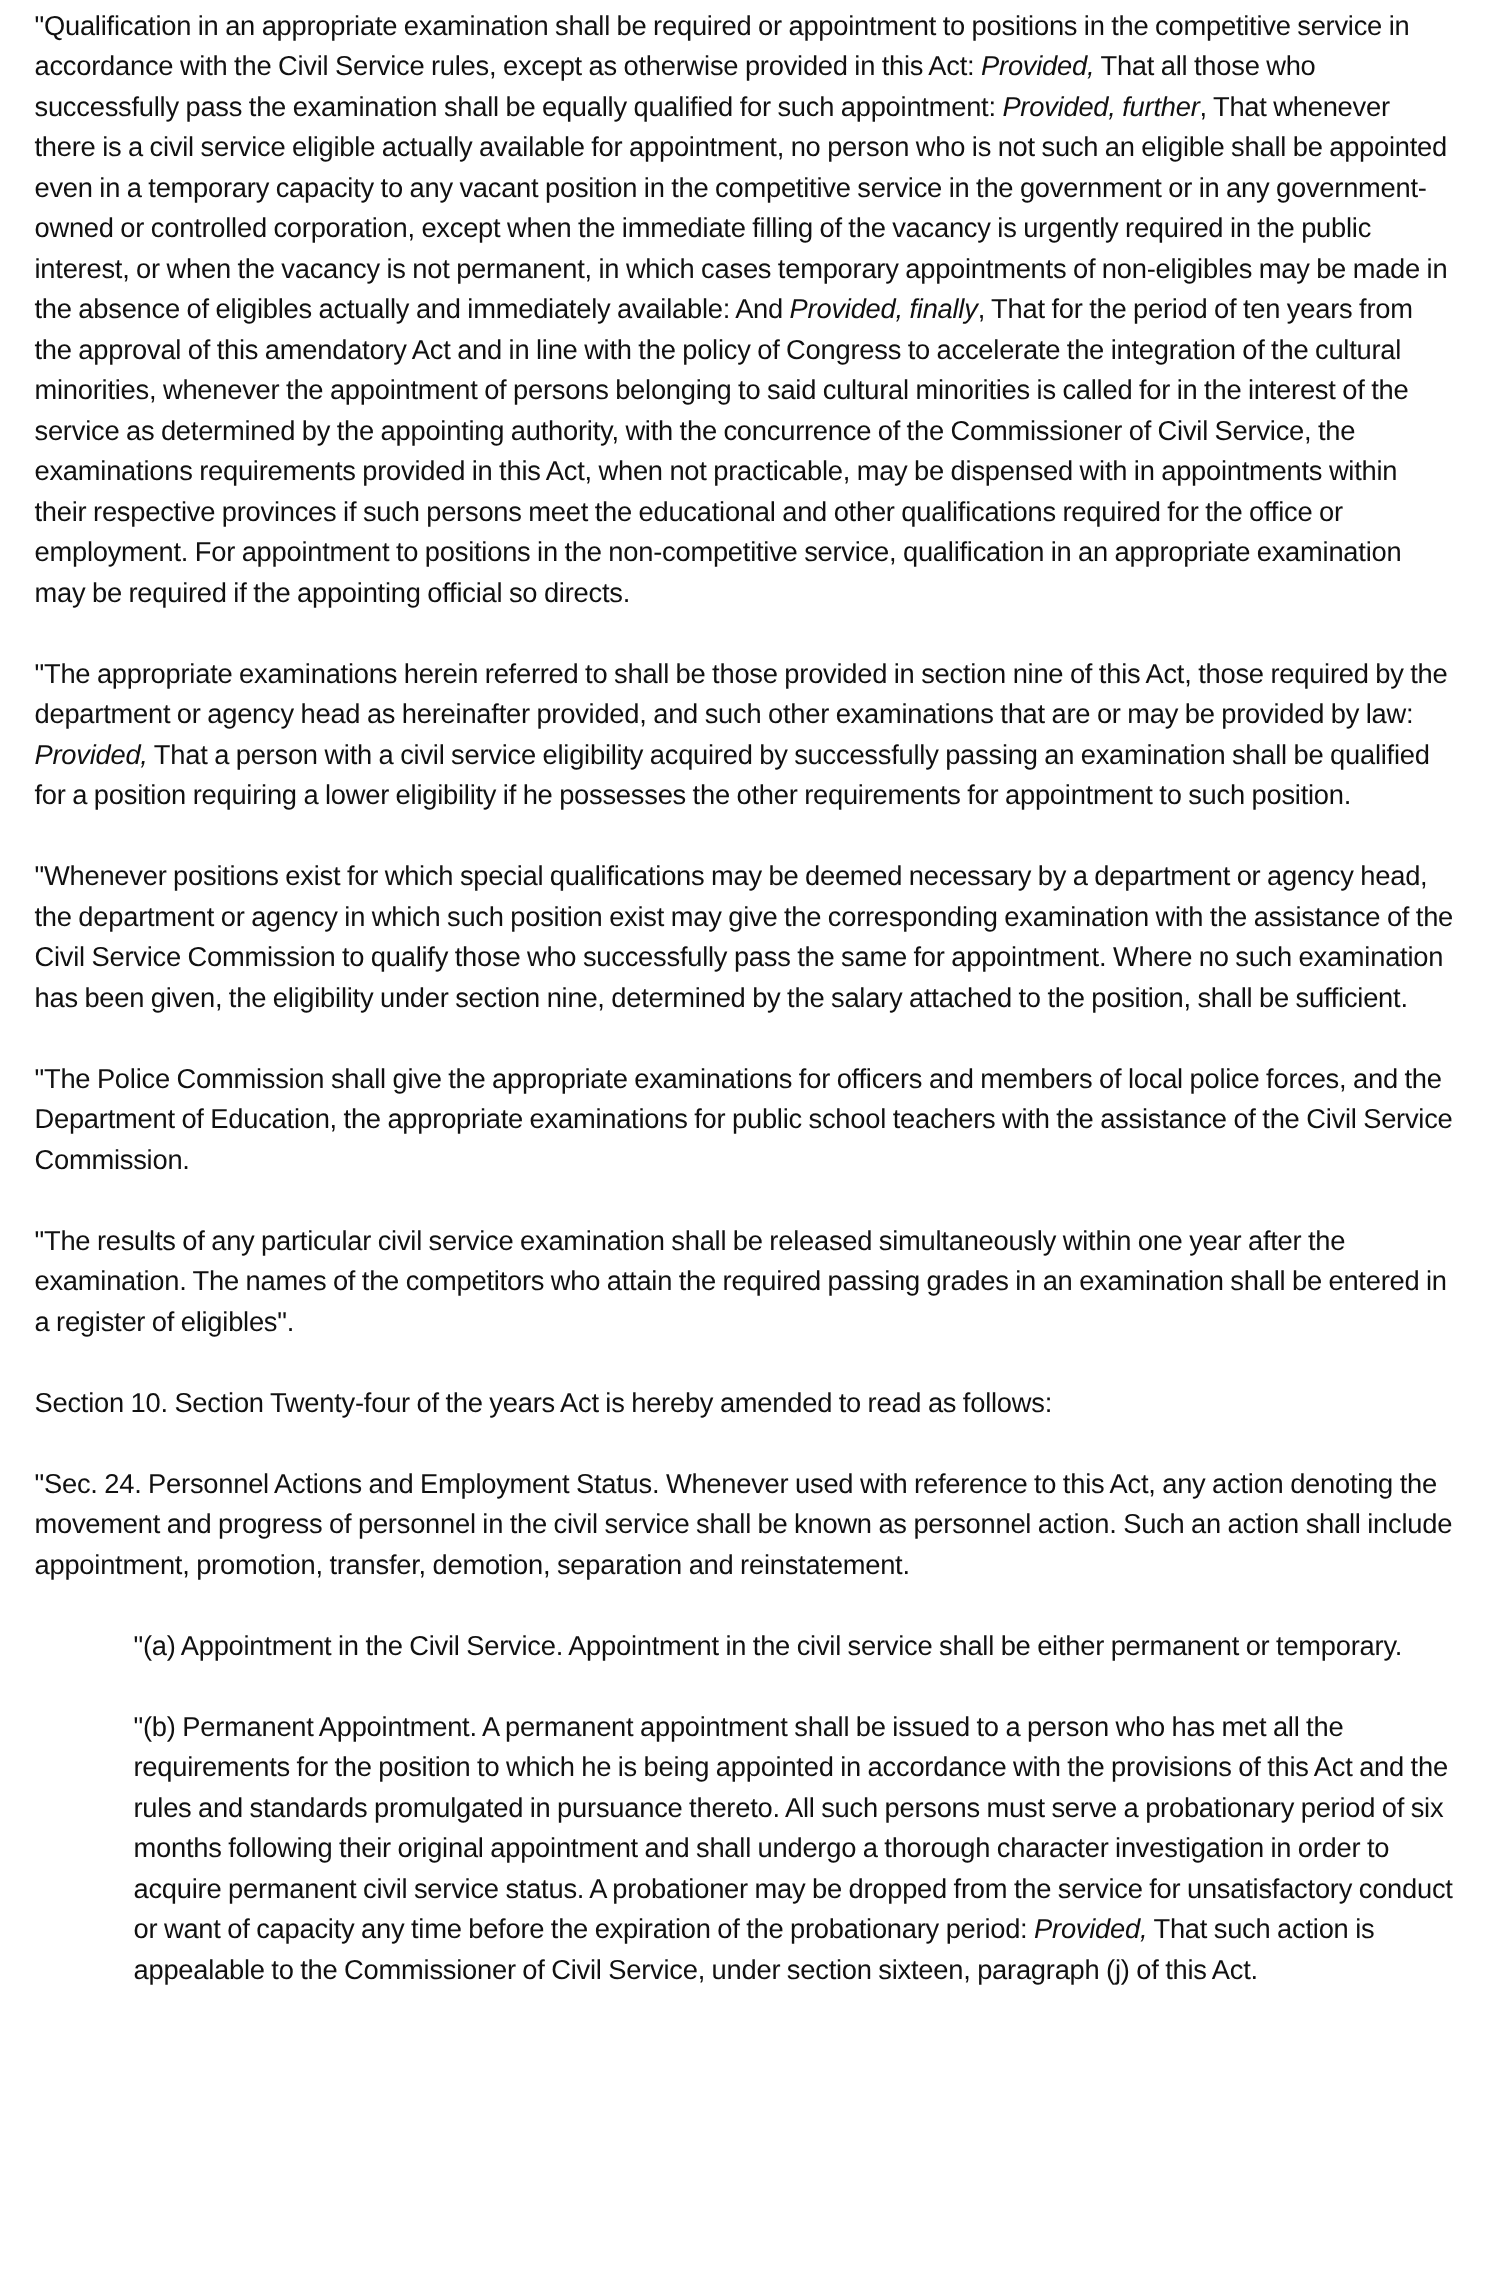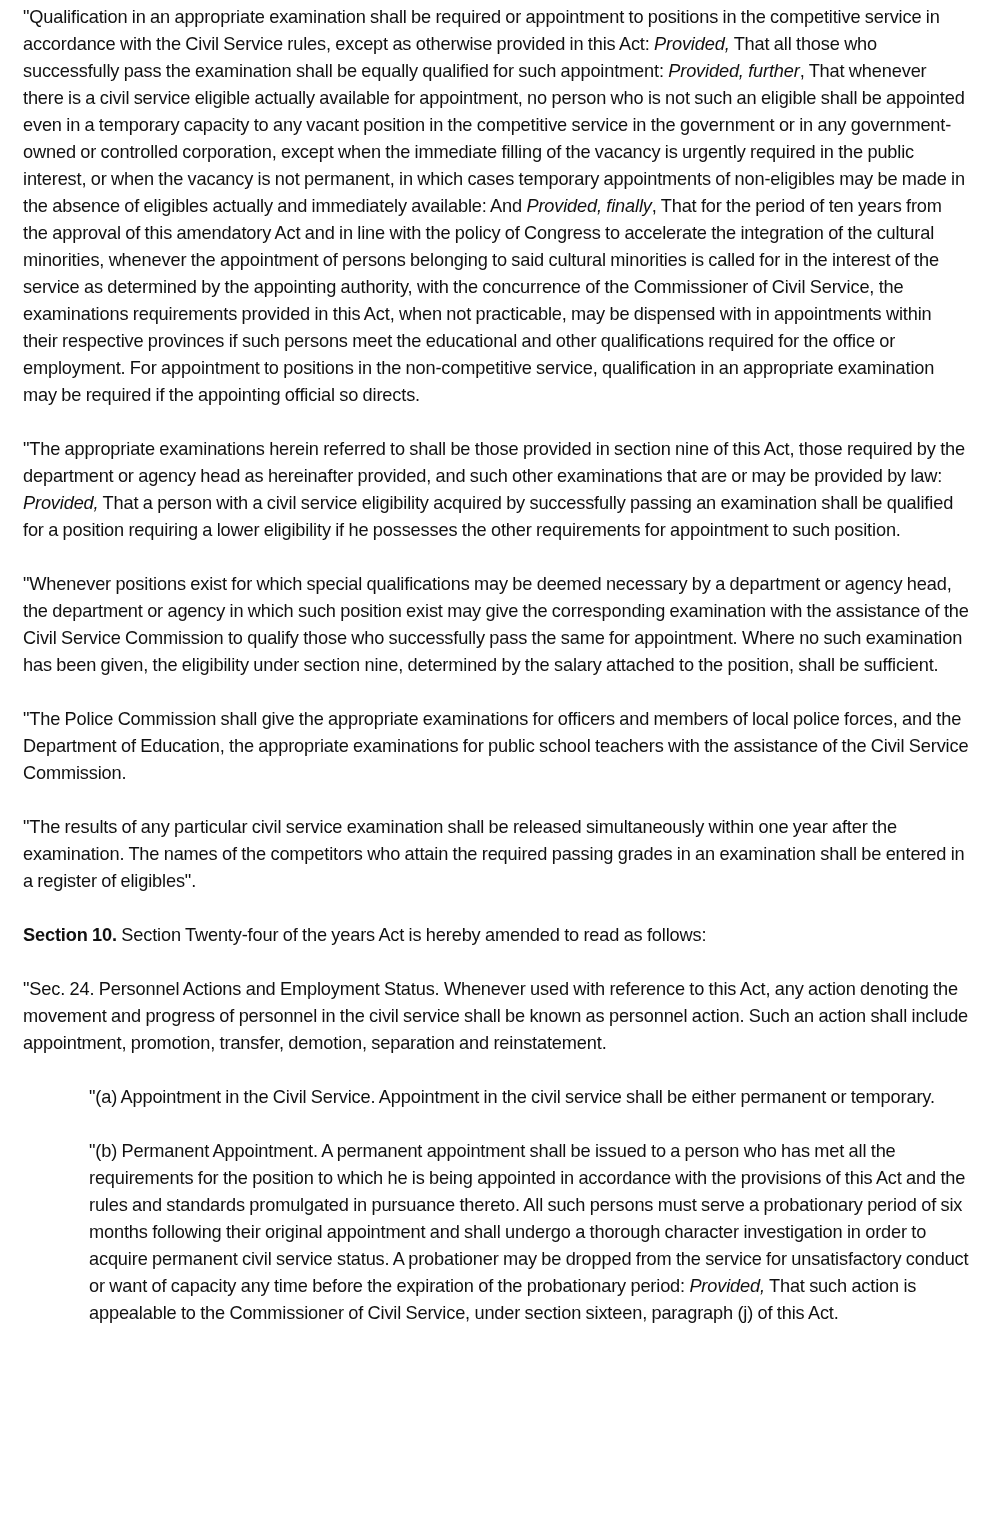--- a/index.html
+++ b/index.html
@@ -18,21 +18,21 @@
   }
   .para {
     margin: 0 0 27px 0;
     font-size: 18.2px;
     line-height: 27px;
     letter-spacing: -0.15px;
     word-spacing: -0.5px;
   }
   .para.indent { margin-left: 66px; margin-right: 0; }
   .it { font-style: italic; text-align: right; }
-  .bd { font-weight: bold; }
+  .bd { font-weight: normal; }
 </style>
 </head>
 <body>
 
 <div class="page">
 
   <p class="para"><span>"Qualification in an appropriate examination shall be required or appointment to positions in the competitive service in accordance with the Civil Service rules, except as otherwise provided in this Act: </span><span class="it">Provided,</span><span> That all those who successfully pass the examination shall be equally qualified for such appointment: </span><span class="it">Provided, further</span><span>, That whenever there is a civil service eligible actually available for appointment, no person who is not such an eligible shall be appointed even in a temporary capacity to any vacant position in the competitive service in the government or in any government-owned or controlled corporation, except when the immediate filling of the vacancy is urgently required in the public interest, or when the vacancy is not permanent, in which cases temporary appointments of non-eligibles may be made in the absence of eligibles actually and immediately available: And </span><span class="it">Provided, finally</span><span>, That for the period of ten years from the approval of this amendatory Act and in line with the policy of Congress to accelerate the integration of the cultural minorities, whenever the appointment of persons belonging to said cultural minorities is called for in the interest of the service as determined by the appointing authority, with the concurrence of the Commissioner of Civil Service, the examinations requirements provided in this Act, when not practicable, may be dispensed with in appointments within their respective provinces if such persons meet the educational and other qualifications required for the office or employment. For appointment to positions in the non-competitive service, qualification in an appropriate examination may be required if the appointing official so directs.</span></p>
 
   <p class="para"><span>"The appropriate examinations herein referred to shall be those provided in section nine of this Act, those required by the department or agency head as hereinafter provided, and such other examinations that are or may be provided by law: </span><span class="it">Provided,</span><span> That a person with a civil service eligibility acquired by successfully passing an examination shall be qualified for a position requiring a lower eligibility if he possesses the other requirements for appointment to such position.</span></p>
 

